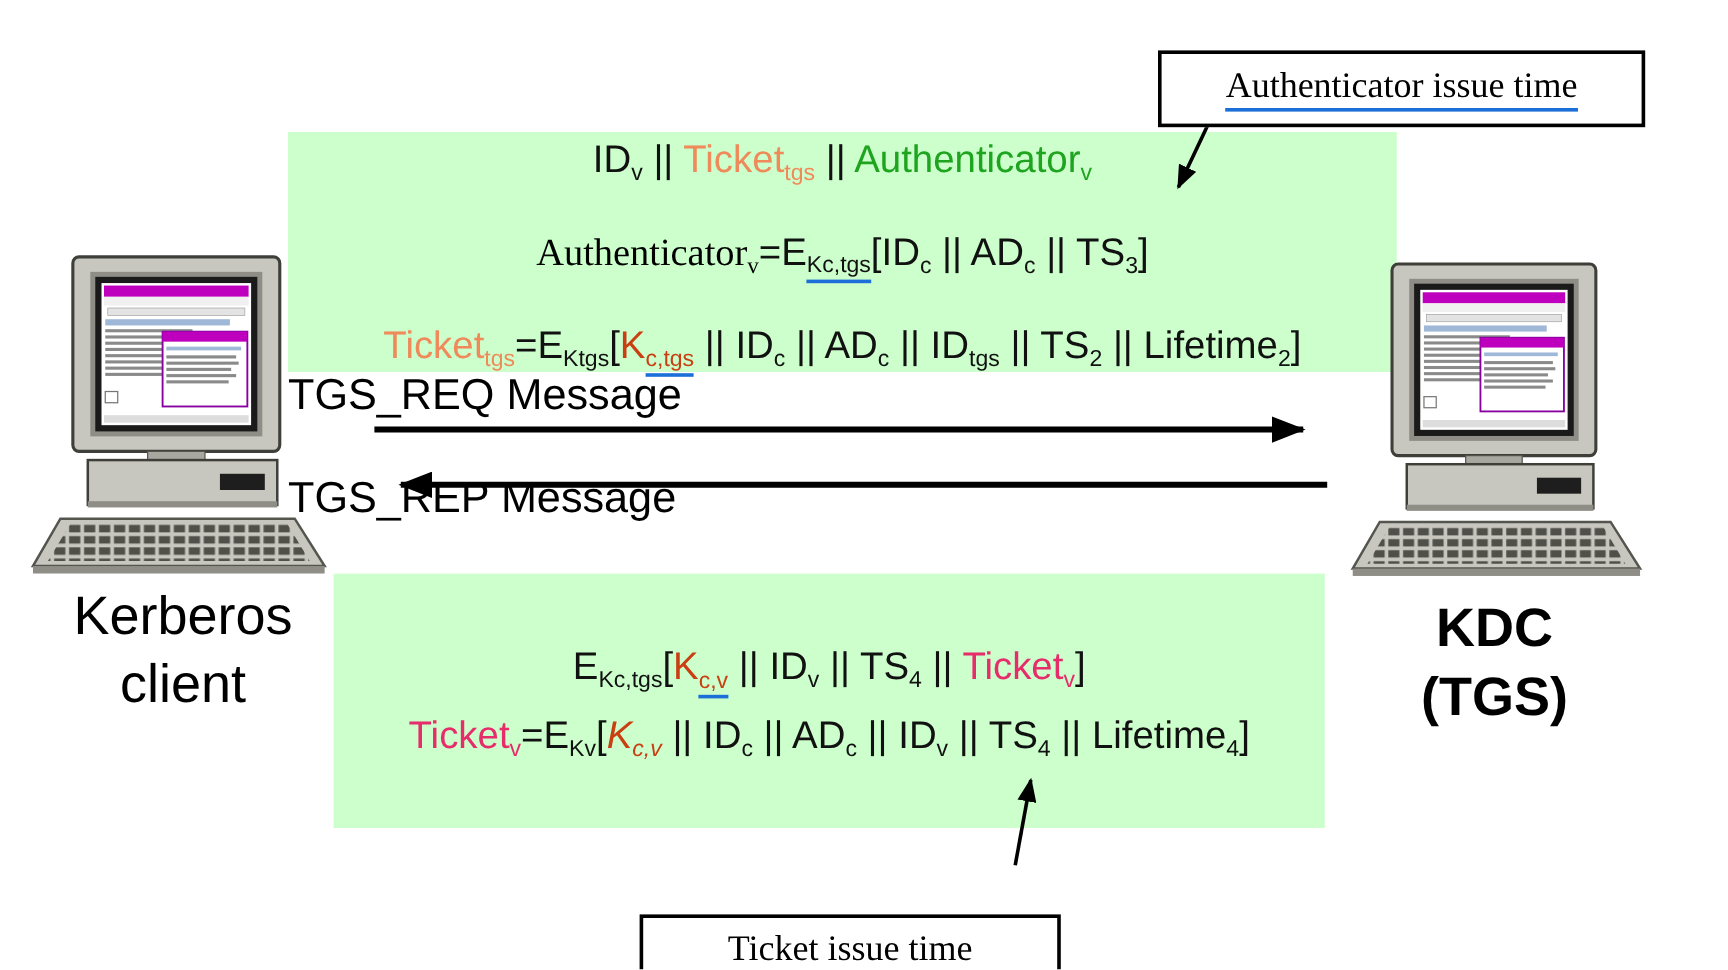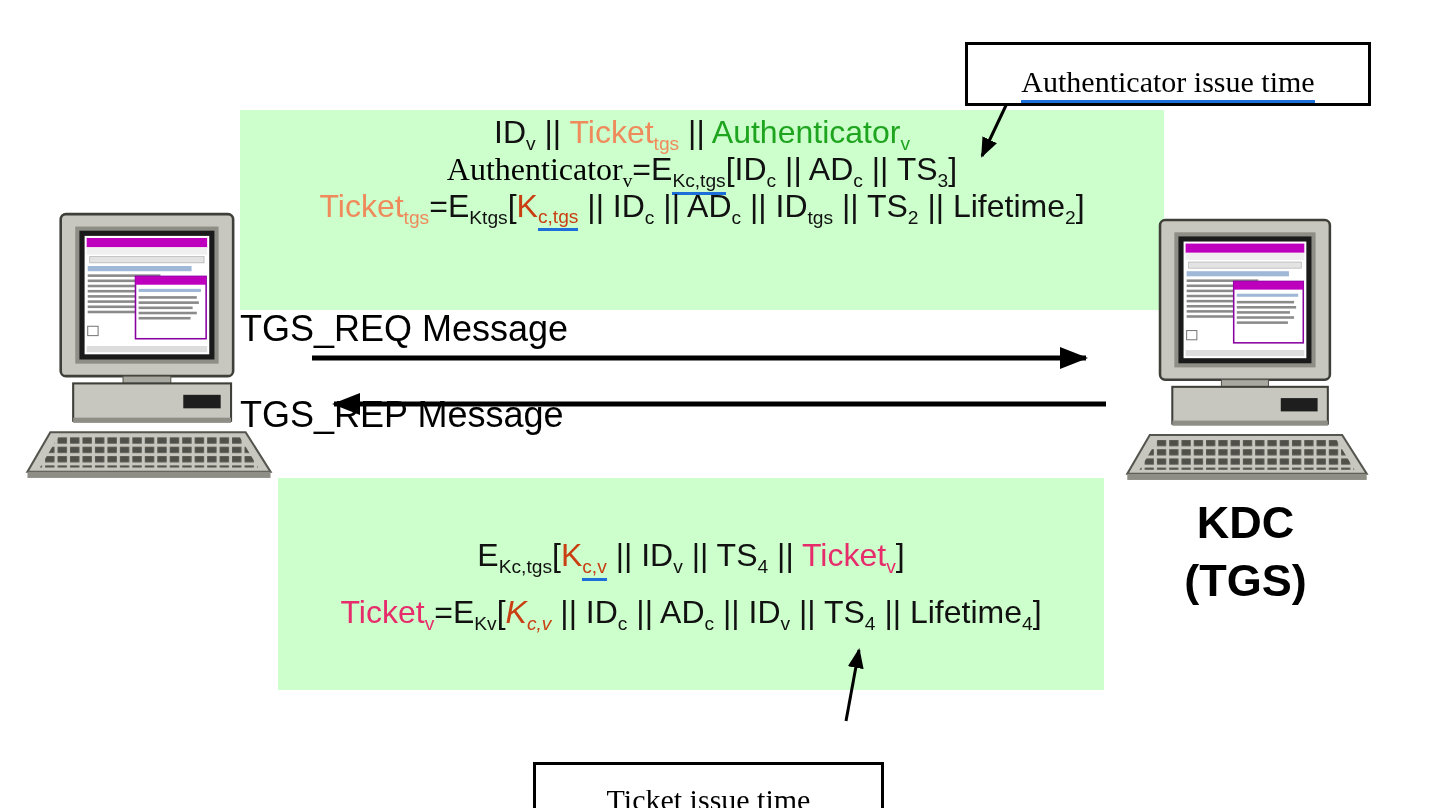--- a/index.html
+++ b/index.html
@@ -3,33 +3,33 @@
 <meta charset="utf-8">
 <style>
   :root{ --blue:#1c6fd8; }
   html,body{margin:0;padding:0;background:#fff;}
   #canvas{position:relative;width:1440px;height:808px;background:#ffffff;overflow:hidden;
           font-family:"Liberation Sans",sans-serif;}
   .abs{position:absolute;}
 
   
   .msgbox{background:#ccffcc;display:flex;flex-direction:column;align-items:center;}
-  #topbox{left:240px;top:110px;width:924px;height:192px;justify-content:flex-start;padding:4px 0;}
+  #topbox{left:240px;top:110px;width:924px;height:192px;justify-content:space-between;padding:4px 0;}
   #bottombox{left:278px;top:478px;width:826px;height:212px;justify-content:center;gap:20px;}
 
   
   .fx{font-size:32px;color:#111;white-space:pre;line-height:1.15;}
   .fx sub{font-size:0.6em;line-height:0;vertical-align:-0.35em;}
   .fx sub.u{border-bottom:3px solid var(--blue);padding-bottom:1px;}
 
   
   .msg-label{left:240px;width:888px;text-align:left;font-size:36px;color:#000;}
 
   
-  .callout{border:3px solid #000;background:#fff;display:flex;align-items:flex-end;justify-content:center;}
+  .callout{border:3px solid #000;background:#fff;display:flex;align-items:center;justify-content:center;}
   .callout .txt{font-family:"Liberation Serif",serif;font-size:30px;color:#000;
                 border-bottom:3px solid var(--blue);padding-bottom:2px;line-height:1.1;}
   #callout-auth{left:965px;top:42px;width:400px;height:58px;}
   #callout-ticket{left:533px;top:722px;width:345px;height:56px;margin-top:40px;}
 
   
   .node-label{text-align:center;color:#000;}
   #client-label{left:10px;top:484px;width:285px;font-size:45px;line-height:57px;}
   #kdc-label{left:1123px;top:494px;width:245px;font-size:45px;line-height:58px;font-weight:bold;}
   .node-label span{display:block;}
@@ -124,20 +124,24 @@
   <div id="callout-auth" class="abs callout">
     <span class="txt">Authenticator issue time</span>
   </div>
   <div id="callout-ticket" class="abs callout">
     <span class="txt">Ticket issue time</span>
   </div>
 
   <svg class="pc" style="left:18px;top:212px;" width="262" height="268" viewBox="0 0 250 258">
     <use href="#pc-art"></use>
   </svg>
+  <div id="client-label" class="abs node-label">
+    <span>Kerberos</span>
+    <span>client</span>
+  </div>
 
   <svg class="pc" style="left:1118px;top:218px;" width="258" height="264" viewBox="0 0 250 258">
     <use href="#pc-art"></use>
   </svg>
   <div id="kdc-label" class="abs node-label">
     <span>KDC</span>
     <span>(TGS)</span>
   </div>
 
 </div>

